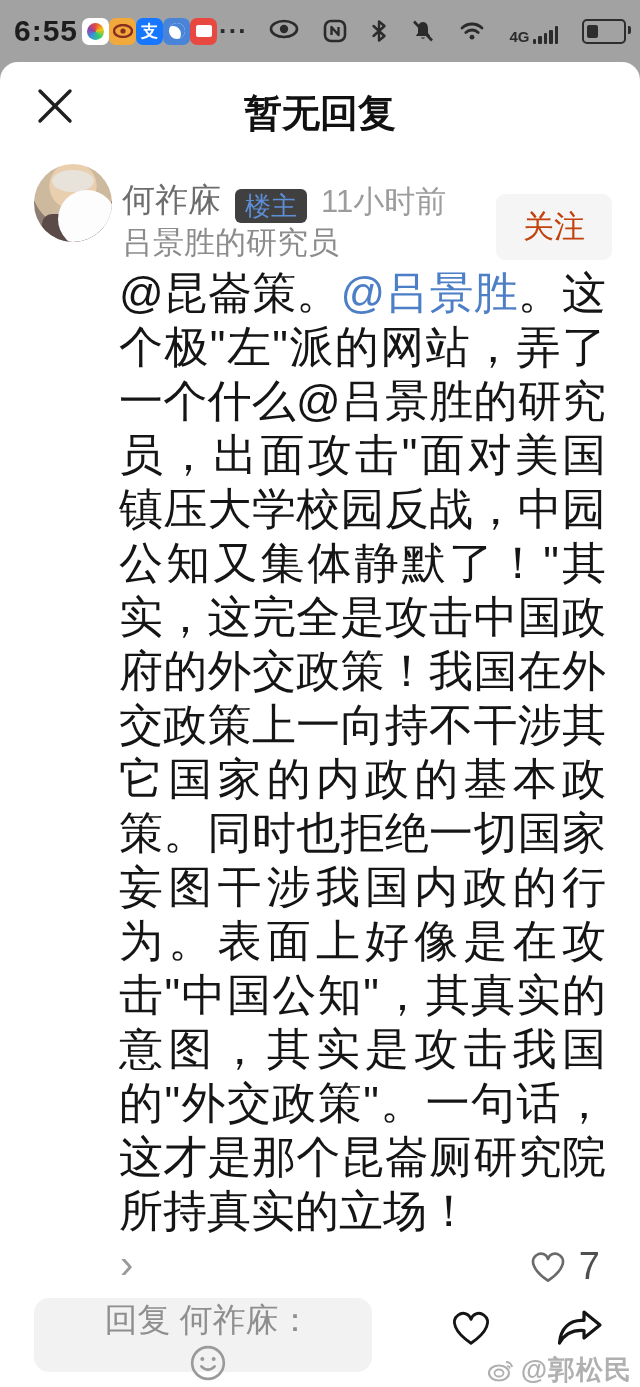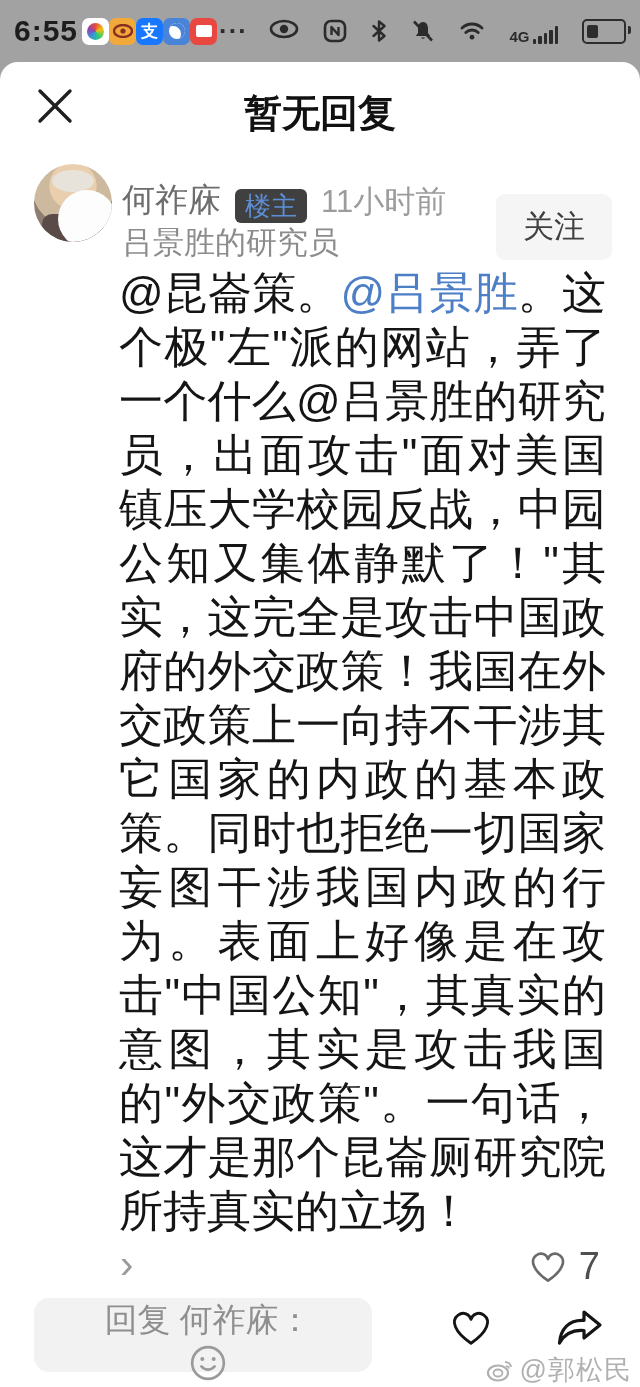--- a/index.html
+++ b/index.html
@@ -53,21 +53,21 @@
   .avatar .hair{position:absolute;left:18px;top:6px;width:42px;height:22px;border-radius:50%;background:#e7e2da;}
   .avatar .suit{position:absolute;left:8px;top:50px;width:62px;height:30px;border-radius:10px;background:#5a4a48;}
   .avatar .tie{position:absolute;left:36px;top:52px;width:7px;height:18px;background:#a03a33;}
   .avatar .sticker{position:absolute;left:24px;top:26px;width:58px;height:58px;border-radius:50%;background:#fdfdfd;}
   .name-row{position:absolute;left:122px;top:116px;display:flex;align-items:flex-end;gap:14px;white-space:nowrap;}
   .uname{font-size:33px;color:#6d6d6d;}
   .op-badge{font-size:26px;color:#5d8fd8;background:#404040;border-radius:6px;padding:4px 10px;line-height:1;}
   .tago{font-size:31px;color:#9c9c9c;}
   .author-desc{position:absolute;left:122px;top:160px;font-size:31px;color:#8c8c8c;}
   .follow-btn{position:absolute;right:28px;top:132px;background:#f5f5f5;border:none;border-radius:9px;
-    padding:12px 27px;font-size:31px;color:#404040;font-family:inherit;cursor:pointer;}
+    padding:12px 27px;font-size:31px;color:#c2410c;font-family:inherit;cursor:pointer;}
   
   .content{position:absolute;left:119px;top:204px;width:487px;
     font-size:44px;line-height:54px;color:#151515;word-break:break-all;text-align:justify;}
   .mention{color:#4d7fc6;cursor:pointer;}
   
   .likes-row{position:absolute;left:120px;top:1178px;width:480px;height:52px;
     display:flex;align-items:center;justify-content:space-between;}
   .likes-link{display:flex;align-items:center;gap:12px;cursor:pointer;}
   .likes-link .txt{font-size:33px;color:#6f6f6f;}
   .likes-link .chev{font-size:40px;color:#9a9a9a;line-height:1;margin-top:-4px;}
@@ -76,21 +76,21 @@
   
   .reply-pill{position:absolute;left:34px;top:1236px;width:338px;height:74px;background:#f2f2f2;
     border-radius:15px;display:flex;align-items:center;justify-content:space-between;
     padding:0 16px 0 26px;box-sizing:border-box;cursor:text;flex-direction:column;}
   .reply-ph{font-size:33px;color:#8f8f8f;white-space:nowrap;}
   .icon-btn{position:absolute;background:none;border:none;padding:0;cursor:pointer;line-height:0;}
   .heart-big{left:448px;top:1244px;}
   .share-btn{left:554px;top:1240px;}
   
   .watermark{position:absolute;right:8px;top:1290px;display:flex;align-items:center;gap:5px;opacity:.85;}
-  .wm-text{font-size:27px;color:#a3a3a3;font-weight:400;letter-spacing:1px;}
+  .wm-text{font-size:27px;color:#a3a3a3;font-weight:700;letter-spacing:1px;}
 </style>
 </head>
 <body>
 
 <div class="statusbar">
   <div class="sb-left">
     <span class="sb-time">6:55</span>
     <span class="appicon ai-gallery">
         <i></i>
       </span>

